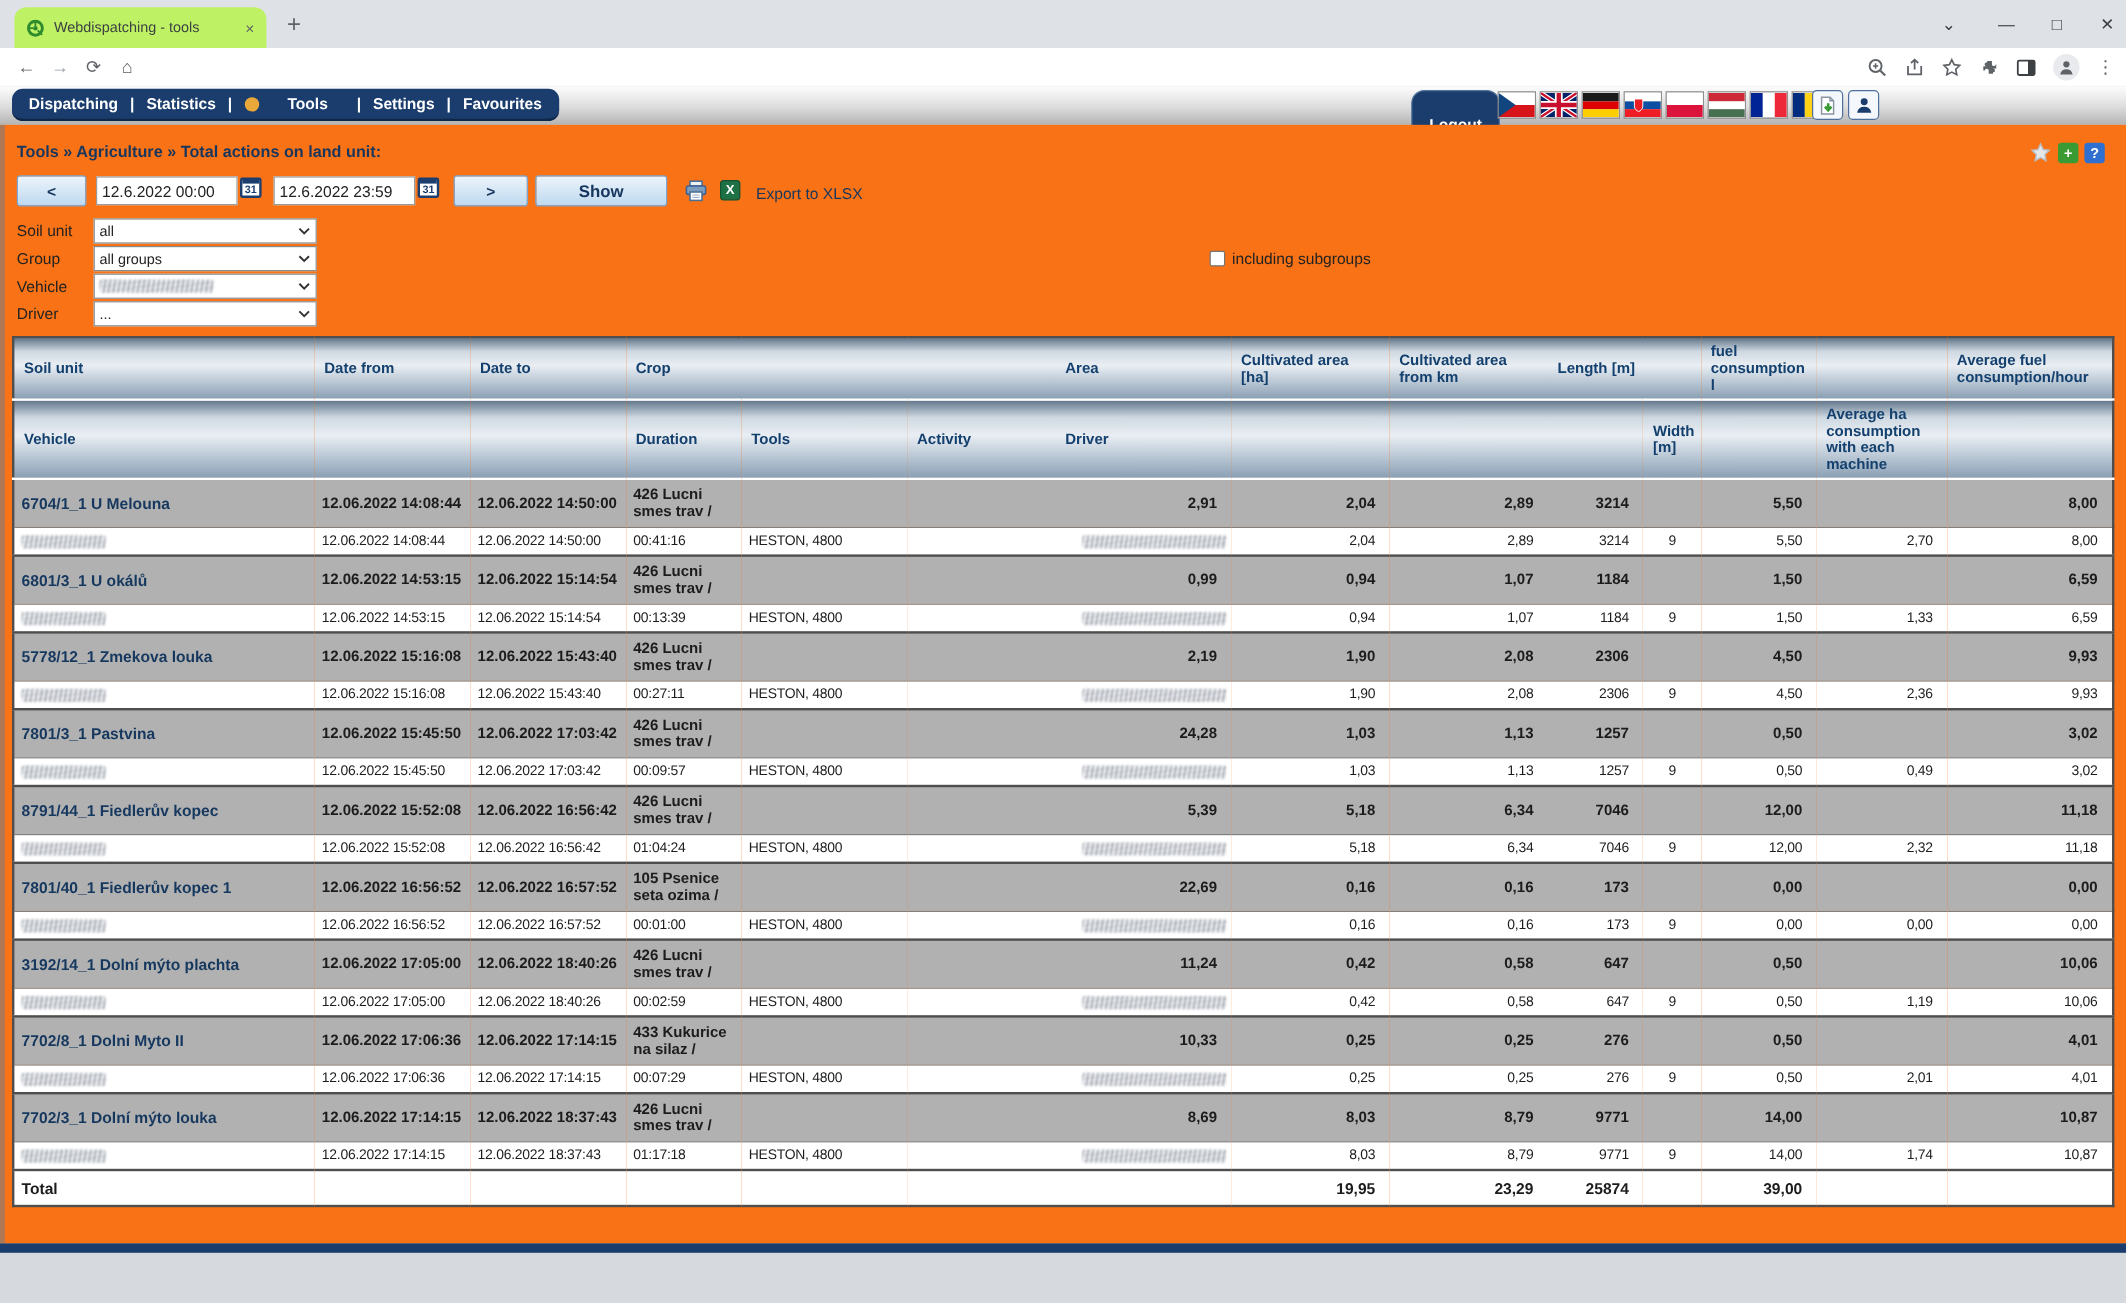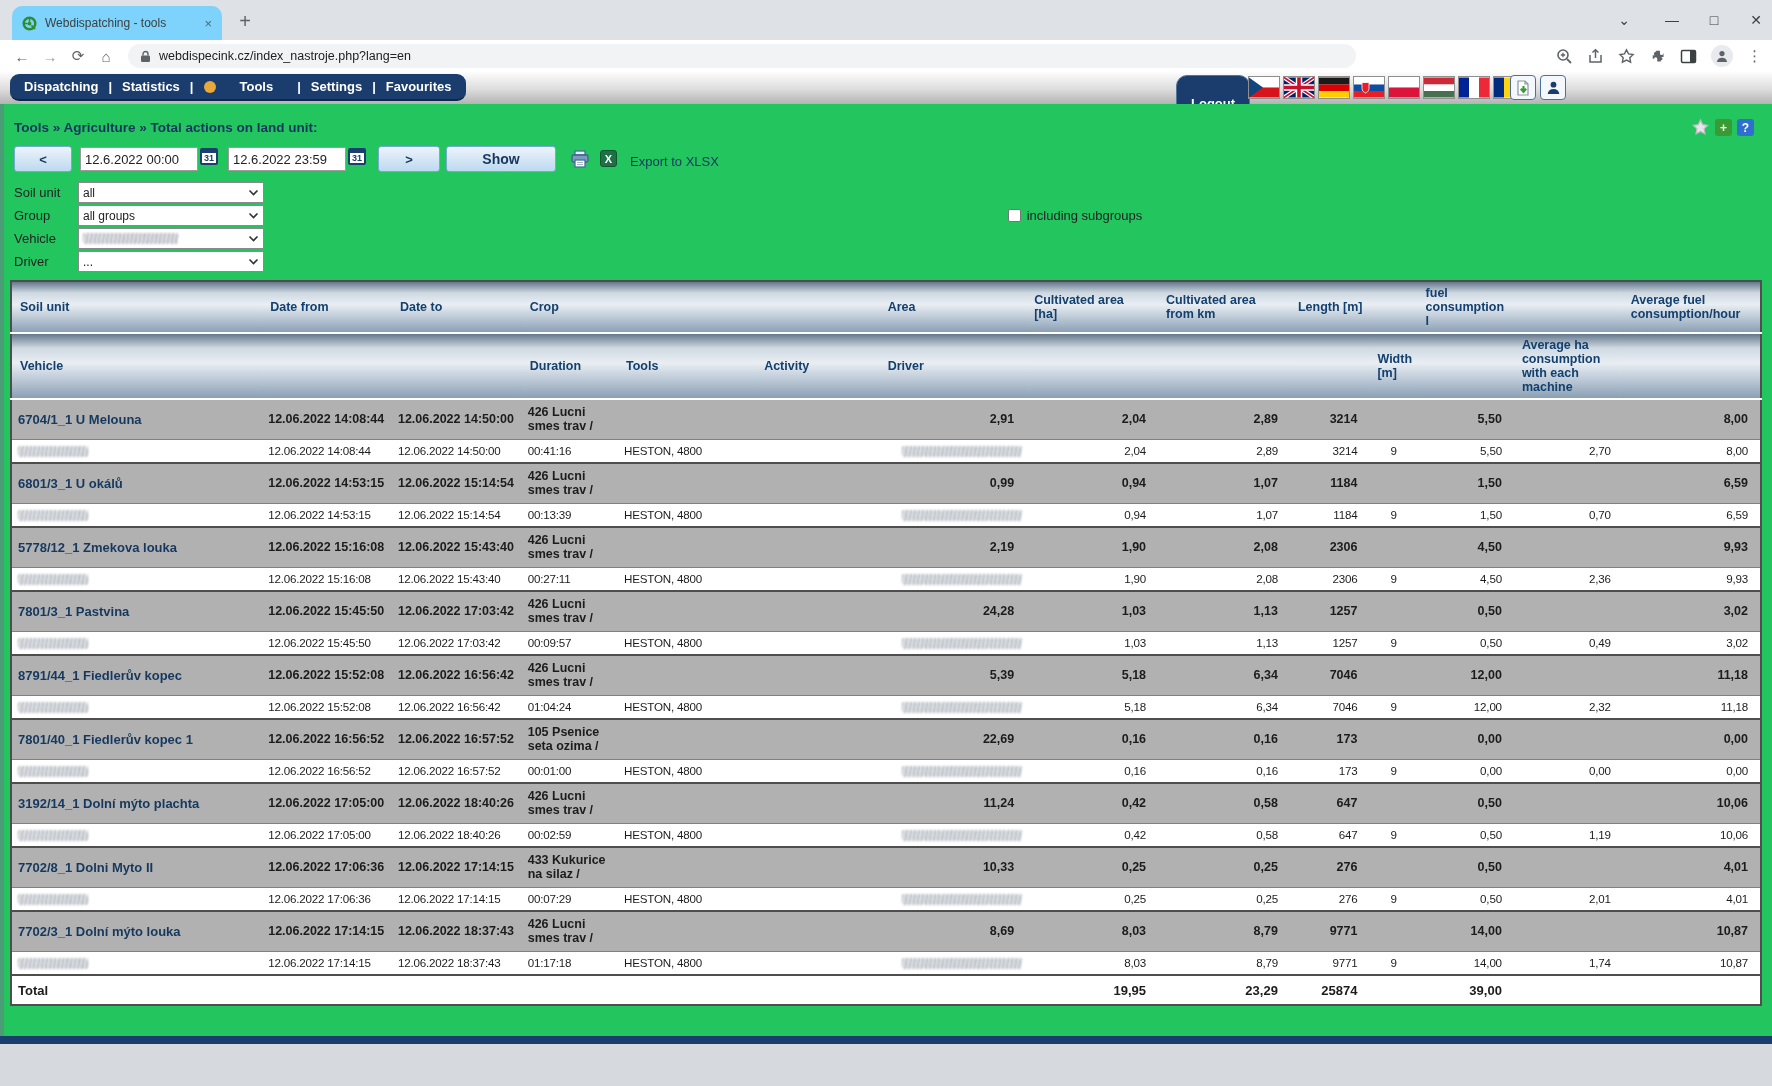--- a/index.html
+++ b/index.html
@@ -6,21 +6,21 @@
   html,body { margin:0; padding:0; }
   body {
     width:1772px; height:1086px; overflow:hidden;
     font-family:"Liberation Sans", sans-serif;
     background:#d6d9dd;
   }
   
   .tabstrip { height:40px; background:#dee1e6; position:relative; }
   .tab {
     position:absolute; left:12px; top:6px; width:210px; height:34px;
-    background:#7dd3fc; border-radius:10px 10px 0 0;
+    background:#bef264; border-radius:10px 10px 0 0;
     display:flex; align-items:center; gap:8px; padding:0 10px;
   }
   .tab-title { flex:1; font-size:12px; color:#3c4043; white-space:nowrap; overflow:hidden; }
   .tab-close { font-size:13px; color:#5f6368; cursor:pointer; }
   .newtab { position:absolute; left:232px; top:9px; font-size:20px; color:#5f6368; width:26px; height:26px; text-align:center; line-height:24px; }
   .win-controls { position:absolute; right:8px; top:0; height:40px; display:flex; align-items:center; gap:26px; color:#3c4043; font-size:14px; }
   .win-controls span { width:16px; text-align:center; }
   .addrbar { height:32px; background:#fff; position:relative; display:flex; align-items:center; }
   .nav-ico { width:28px; text-align:center; font-size:15px; color:#5f6368; }
   .nav-ico.dis { color:#9aa0a6; }
@@ -46,21 +46,21 @@
     position:absolute; left:1176px; top:3px; height:25px;
     background:#1b3d6d; color:#fff; font-weight:bold; font-size:13px;
     border:1px solid #51749f; border-radius:11px; padding:20px 14px; cursor:pointer;
   }
   .flags { position:absolute; left:1248px; top:4px; display:flex; gap:3px; }
   .flag { width:32px; height:23px; border:1px solid #8f8f8f; box-shadow:inset 0 0 0 1px #fff; cursor:pointer; }
   .flag svg { display:block; width:100%; height:100%; }
   .chromebtns { position:absolute; left:1510px; top:3px; display:flex; gap:4px; }
   .chromebtn { width:26px; height:25px; background:#f4f8fc; border:1px solid #4d6f9b; border-radius:4px; display:flex; align-items:center; justify-content:center; cursor:pointer; }
   
-  .content { background:#22c55e; height:932px; position:relative; overflow:hidden; }
+  .content { background:#f97316; height:932px; position:relative; overflow:hidden; }
   .left-edge { position:absolute; left:0; top:0; width:4px; height:100%; background:#6f7c8c; opacity:.55; }
   .crumb-row { padding:14px 0 0 14px; position:relative; }
   .crumb { font-size:13.5px; font-weight:bold; color:#17365d; }
   .crumb-icons { position:absolute; right:18px; top:14px; display:flex; align-items:center; gap:5px; }
   .sq-btn { width:17px; height:17px; border-radius:3px; color:#fff; font-weight:bold; font-size:12px; display:flex; align-items:center; justify-content:center; cursor:pointer; }
   .sq-green { background:#3a9b35; }
   .sq-blue { background:#2f6fd0; }
   .controls { position:relative; height:32px; margin-top:10px; }
   .btn-nav {
     position:absolute; height:26px; text-align:center;
@@ -141,29 +141,20 @@
     <span>□</span>
     <span>✕</span>
   </div>
 </div>
 
 <div class="addrbar">
   <span class="nav-ico" style="margin-left:8px">←</span>
   <span class="nav-ico dis">→</span>
   <span class="nav-ico">⟳</span>
   <span class="nav-ico">⌂</span>
-  <div class="urlpill">
-    <span style="display:flex">
-      <svg width="11" height="13" viewBox="0 0 11 13">
-          <rect x="1" y="5.5" width="9" height="6.5" rx="1.2" fill="#5f6368"></rect>
-          <path d="M3 5.5V4a2.5 2.5 0 0 1 5 0v1.5" fill="none" stroke="#5f6368" stroke-width="1.4"></path>
-        </svg>
-    </span>
-    <span class="url-text">webdispecink.cz/index_nastroje.php?lang=en</span>
-  </div>
   <div class="addr-right">
     <span style="display:flex">
       <svg width="17" height="17" viewBox="0 0 17 17">
           <circle cx="7" cy="7" r="5" fill="none" stroke="#5f6368" stroke-width="1.6"></circle>
           <path d="M11 11l4 4" stroke="#5f6368" stroke-width="1.8"></path>
           <path d="M4.8 7h4.4M7 4.8v4.4" stroke="#5f6368" stroke-width="1.3"></path>
         </svg>
     </span>
     <span style="display:flex">
       <svg width="17" height="17" viewBox="0 0 17 17">
@@ -473,21 +464,21 @@
           <td>12.06.2022 15:14:54</td>
           <td>00:13:39</td>
           <td>HESTON, 4800</td>
           <td></td>
           <td class="drv"><span class="redact w120"></span></td>
           <td class="num">0,94</td>
           <td class="num">1,07</td>
           <td class="num">1184</td>
           <td class="wnum">9</td>
           <td class="num">1,50</td>
-          <td class="num">0,70</td>
+          <td class="num">1,33</td>
           <td class="num">6,59</td>
         </tr>
         <tr class="srow">
           <td><span class="lu-link">5778/12_1 Zmekova louka</span></td>
           <td>12.06.2022 15:16:08</td>
           <td>12.06.2022 15:43:40</td>
           <td>426 Lucni smes trav /</td>
           <td></td>
           <td></td>
           <td class="num">2,19</td>

